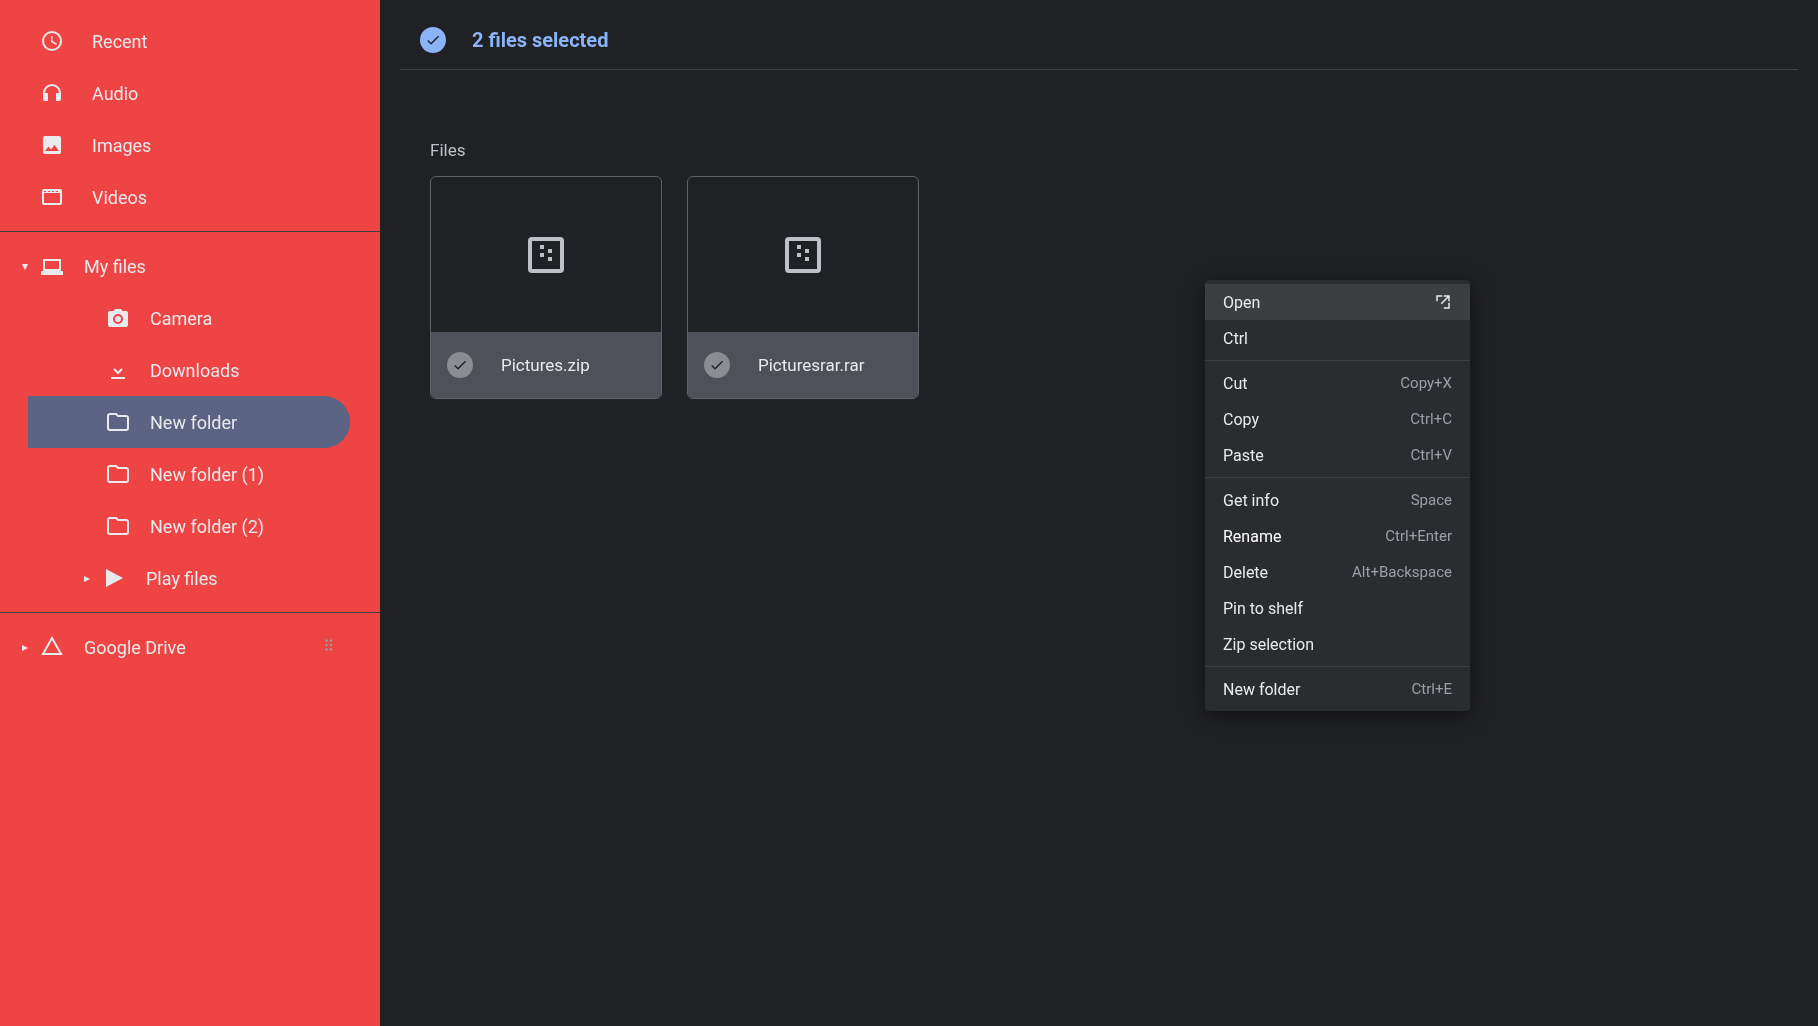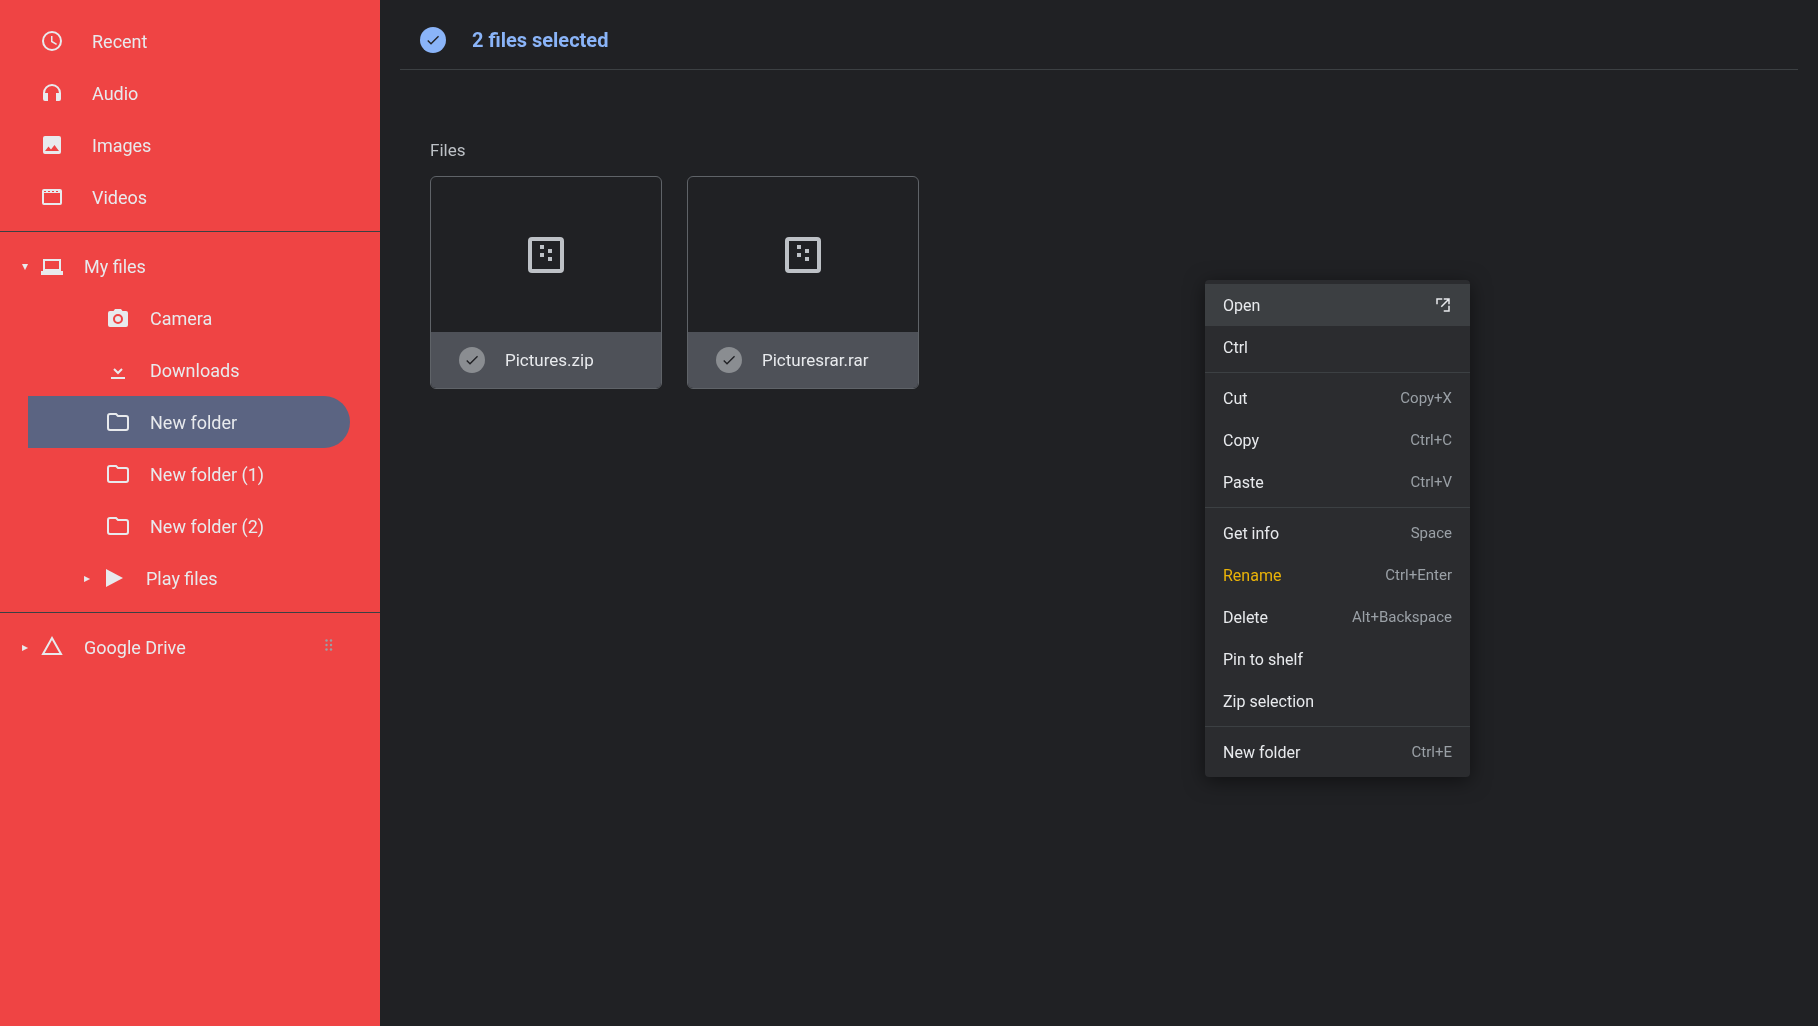--- a/index.html
+++ b/index.html
@@ -95,25 +95,25 @@
     border-radius: 6px;
     overflow: hidden;
     background: #202124;
   }
   .file-thumb {
     height: 155px;
     display:flex; align-items:center; justify-content:center;
   }
   .file-thumb svg { width: 48px; height: 48px; fill: #bdc1c6; }
   .file-label {
-    height: 56px;
+    height: 66px;
     background: #4a4d52;
     display:flex; align-items:center;
-    padding-left: 28px;
-    gap: 20px;
+    padding-left: 16px;
+    gap: 28px;
     font-size: 17px;
   }
   .file-card.selected .file-label { background: #4e5158; }
   .sel-check {
     width: 26px; height: 26px; border-radius: 50%;
     background: #8a8d91;
     display:flex; align-items:center; justify-content:center;
   }
   .sel-check svg { width:16px; height:16px; fill:#202124; }
   
@@ -125,27 +125,27 @@
     background: #2b2c2f;
     border-radius: 4px;
     box-shadow: 0 4px 20px rgba(0,0,0,0.5);
     overflow: hidden;
     padding: 4px 0;
   }
   .menu-item {
     display: flex;
     align-items: center;
     justify-content: space-between;
-    height: 42px;
+    height: 36px;
     padding: 17px 18px;
     font-size: 16px;
     cursor: pointer;
   }
   .menu-item.highlight { background: #3c3f42; }
-  .menu-item.disabled span.label { color: #eab308; }
+  .menu-item.disabled span.label { color: #ffffff; }
   .menu-item .shortcut { color: #9aa0a6; font-size: 15px; }
   .menu-item .trail-icon { width:18px; height:18px; fill:#e8eaed; }
   .menu-sep { height:1px; background: #3c4043; margin: 4px 0; }
 </style>
 </head>
 <body>
 
 <div class="sidebar">
 
   <div class="nav-item">

